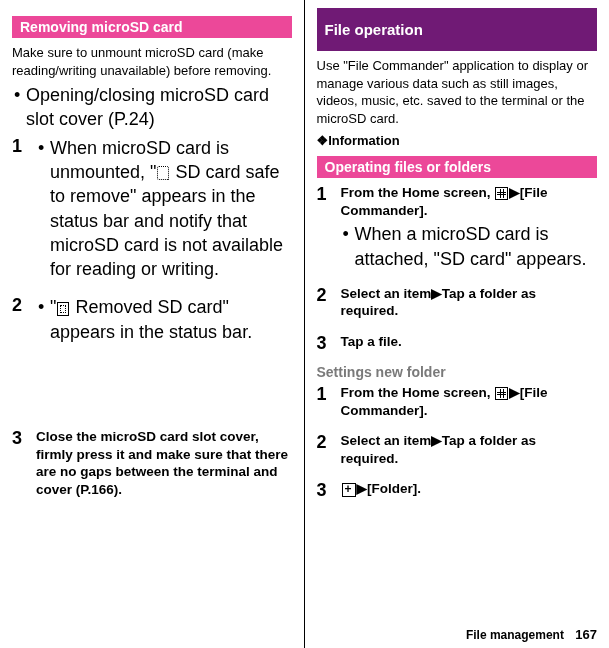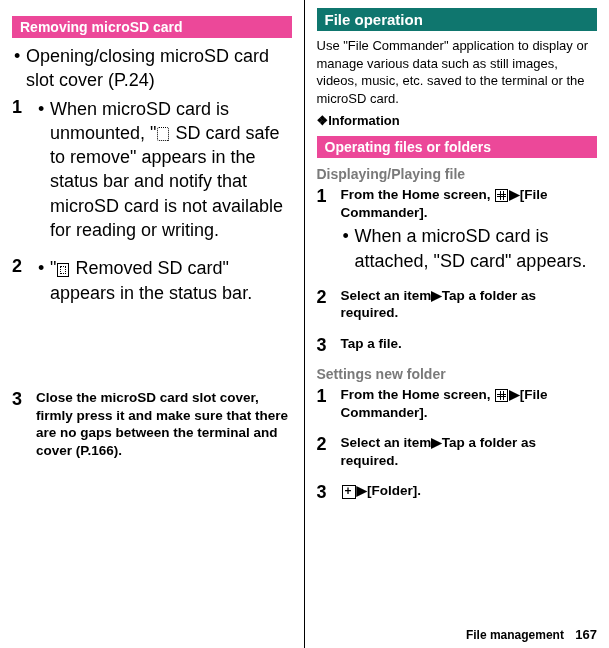--- a/index.html
+++ b/index.html
@@ -1,19 +1,19 @@
 <!DOCTYPE html>
 <html><head>
   <meta charset="utf-8">
   <style>
     * { margin: 0; padding: 0; box-sizing: border-box; }
     body { font-family: Arial, Helvetica, sans-serif; width: 609px; height: 648px; display: flex; background: #fff; color: #000; position: relative; }
     .col { width: 50%; padding: 8px 12px 8px 12px; }
     .col-left { border-right: 1px solid #000; }
-    .section-header-dark { background: #0f766e; color: #fff; font-weight: bold; font-size: 15px; padding: 3px 8px; margin-bottom: 6px; }
+    .section-header-dark { background: #701a75; color: #fff; font-weight: bold; font-size: 15px; padding: 13px 8px; margin-bottom: 6px; }
     .section-header-med { background: #ec4899; color: #fff; font-weight: bold; font-size: 14px; padding: 3px 8px; margin-bottom: 6px; margin-top: 8px; }
     .section-sub { color: #7a7a7a; font-weight: bold; font-size: 14px; margin: 8px 0 4px 0; }
     .body-text { font-size: 13px; line-height: 1.35; margin-bottom: 4px; }
     .bullet { font-size: 18px; line-height: 1.35; padding-left: 14px; position: relative; margin-bottom: 4px; }
     .bullet::before { content: "•"; position: absolute; left: 2px; }
     .bullet-sm { font-size: 12px; line-height: 1.3; padding-left: 14px; position: relative; margin-bottom: 4px; }
     .bullet-sm::before { content: "•"; position: absolute; left: 2px; }
     .step { display: flex; margin-bottom: 10px; }
     .step-num { font-size: 18px; font-weight: bold; width: 24px; flex-shrink: 0; }
     .step-body { flex: 1; }
@@ -29,20 +29,21 @@
     .icon-plus { display: inline-block; width: 14px; height: 14px; border: 1.5px solid #000; vertical-align: middle; position: relative; margin: 0 1px; }
     .icon-plus::before { content: "+"; position: absolute; left: 2px; top: -2px; font-size: 12px; font-weight: bold; }
     .tri { font-family: Arial; }
     .gap-lg { height: 70px; }
   </style>
 </head>
 <body>
 
 <div class="col col-left">
   <div class="section-header-med">Removing microSD card</div>
+  <div class="body-text">Make sure to unmount microSD card (make reading/writing unavailable) before removing.</div>
   <div class="bullet">Opening/closing microSD card slot cover (P.24)</div>
 
   <div class="step">
     <div class="step-num">1</div>
     <div class="step-body">
       <div class="bullet">
         <span>When microSD card is unmounted, "</span><span class="icon-sd"></span><span> SD card safe to remove" appears in the status bar and notify that microSD card is not available for reading or writing.</span>
       </div>
     </div>
   </div>
@@ -65,21 +66,20 @@
     </div>
   </div>
 </div>
 
 <div class="col col-right">
   <div class="section-header-dark">File operation</div>
   <div class="body-text">Use "File Commander" application to display or manage various data such as still images, videos, music, etc. saved to the terminal or the microSD card.</div>
   <div class="info-marker">❖Information</div>
 
   <div class="section-header-med">Operating files or folders</div>
-  <div class="section-sub">Displaying/Playing file</div>
 
   <div class="step">
     <div class="step-num">1</div>
     <div class="step-body">
       <div class="step-title">
         <span>From the Home screen, </span><span class="icon-box icon-grid"></span><span class="tri">▶</span><span>[File Commander].</span>
       </div>
       <div class="bullet">When a microSD card is attached, "SD card" appears.</div>
     </div>
   </div>

